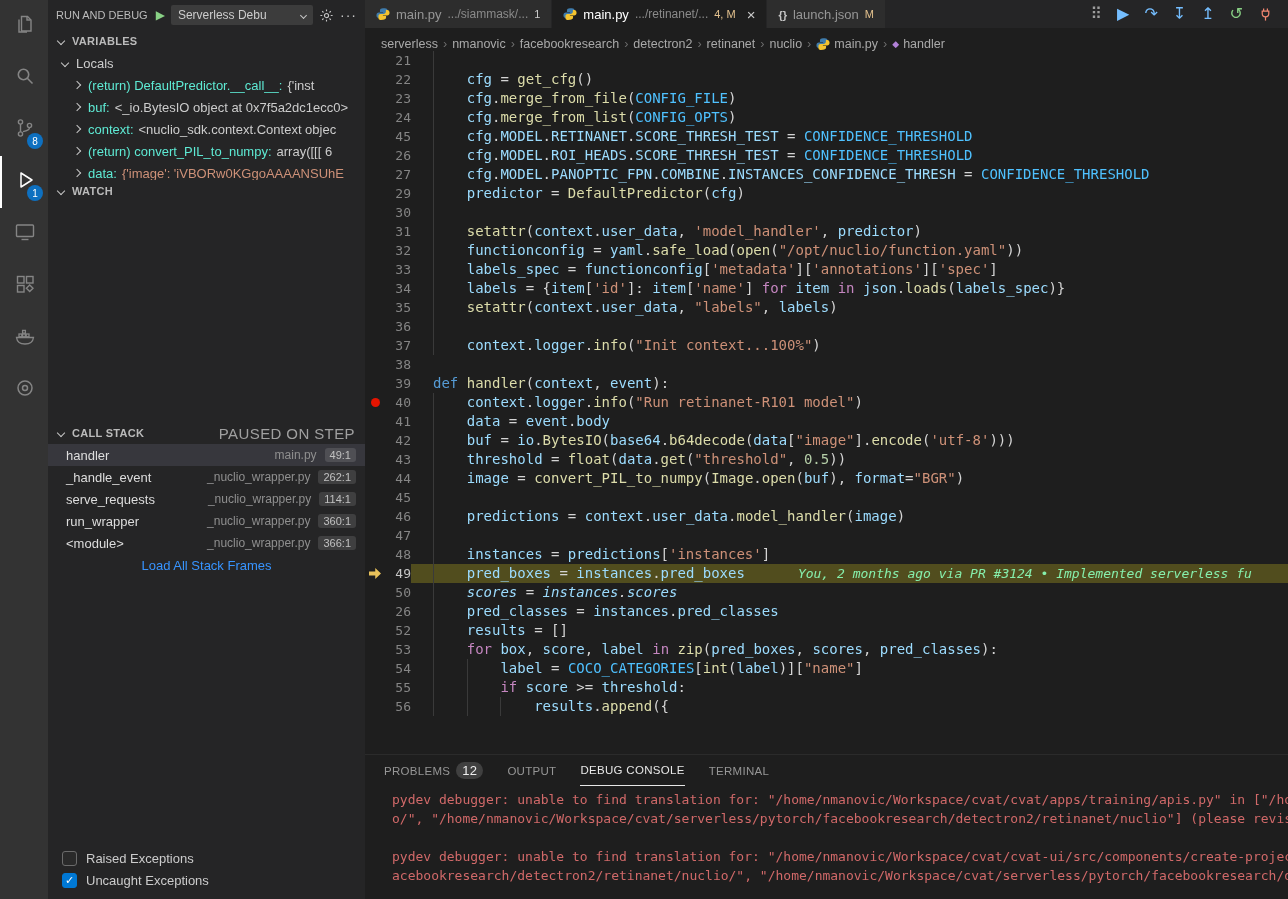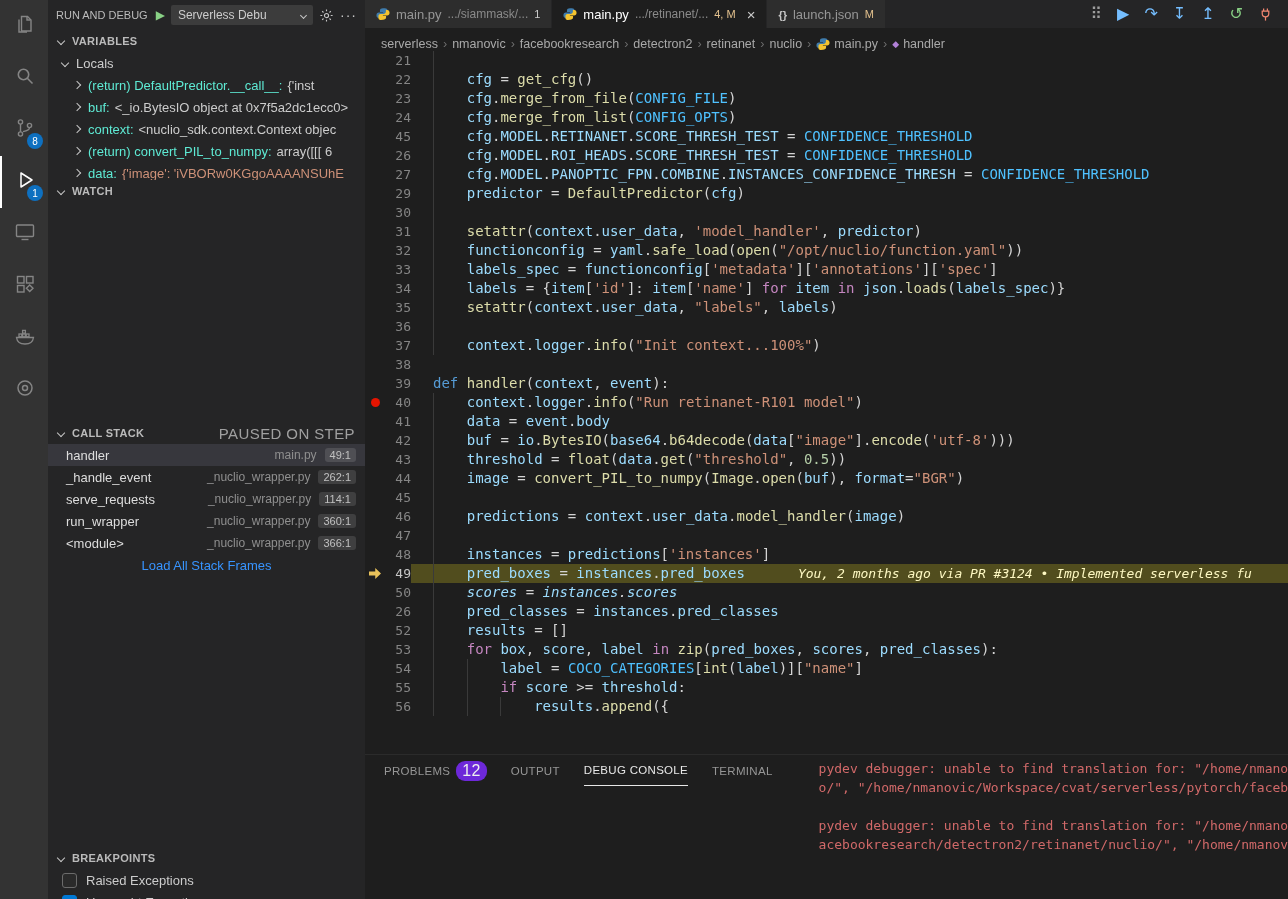--- a/index.html
+++ b/index.html
@@ -94,30 +94,30 @@
   .cur-arrow { width:12px; height:11px; background:#e8c15a;
     clip-path:polygon(0 32%,52% 32%,52% 0,100% 50%,52% 100%,52% 68%,0 68%); }
   .ln { width:26px; flex-shrink:0; text-align:right; color:#858585; font-size:13px; line-height:19px; }
   .ln.curln { color:#c6c6c6; }
   .ct { flex:1; min-width:0; padding-left:22px; position:relative; white-space:pre;
     color:#d4d4d4; overflow:hidden; }
   .ct.cur { background:#514d1e; }
   .guide { position:absolute; top:0; bottom:0; border-left:1px solid #3a3a3a; }
   .tk-k{color:#c586c0} .tk-d{color:#569cd6} .tk-f{color:#dcdcaa} .tk-v{color:#9cdcfe}
   .tk-s{color:#ce9178} .tk-c{color:#4fc1ff} .tk-n{color:#b5cea8} .tk-p{color:#d4d4d4}
-  .blame { color:#fef9c3; font-style:italic; margin-left:53px; font-size:13px; }
+  .blame { color:#86efac; font-style:italic; margin-left:53px; font-size:13px; }
 
   
-  .panel { height:145px; border-top:1px solid #2b2b2b; display:flex; 
+  .panel { height:145px; border-top:1px solid #2b2b2b; display:flex; flex-direction:column;
     background:#1e1e1e; flex-shrink:0; }
   .panel-tabs { height:31px; display:flex; align-items:center; gap:24px; padding:0 19px;
     font-size:11.5px; color:#969696; letter-spacing:.3px; flex-shrink:0; }
   .ptab { display:flex; align-items:center; gap:6px; height:100%; cursor:pointer; }
   .ptab.active { color:#e7e7e7; border-bottom:1px solid #e7e7e7; }
-  .ptab-badge { background:#6d28d9; color:#eeeeee; border-radius:9px; padding:1px 6px; font-size:16px; }
+  .ptab-badge { background:#404040; color:#eeeeee; border-radius:9px; padding:1px 6px; font-size:13px; }
   .console { flex:1; overflow:hidden; font-family:"DejaVu Sans Mono","Liberation Mono",monospace;
     font-size:13px; line-height:19px; color:#d16969; padding:4px 0 0 27px; }
   .console-line { height:19px; white-space:pre; overflow:hidden; }
 </style>
 </head>
 <body>
 
 <div class="app">
 
   <nav class="activitybar" id="activitybar">
@@ -270,24 +270,20 @@
           <span class="frame-name">&lt;module&gt;</span>
           <span class="frame-file">_nuclio_wrapper.py</span>
           <span class="frame-pos">366:1</span>
         </div>
       </div>
     <div class="load-link">Load All Stack Frames</div>
 
     <div class="sb-spacer"></div>
 
     <div class="bp-area">
-      <div class="sec-h">
-        <span class="chev"></span>
-        <span>BREAKPOINTS</span>
-      </div>
       <div id="bp-list">
           <div class="bp-row">
             <span class="cb"></span>
             <span>Raised Exceptions</span>
           </div>
           <div class="bp-row">
             <span class="cb checked">✓</span>
             <span>Uncaught Exceptions</span>
           </div>
         </div>

